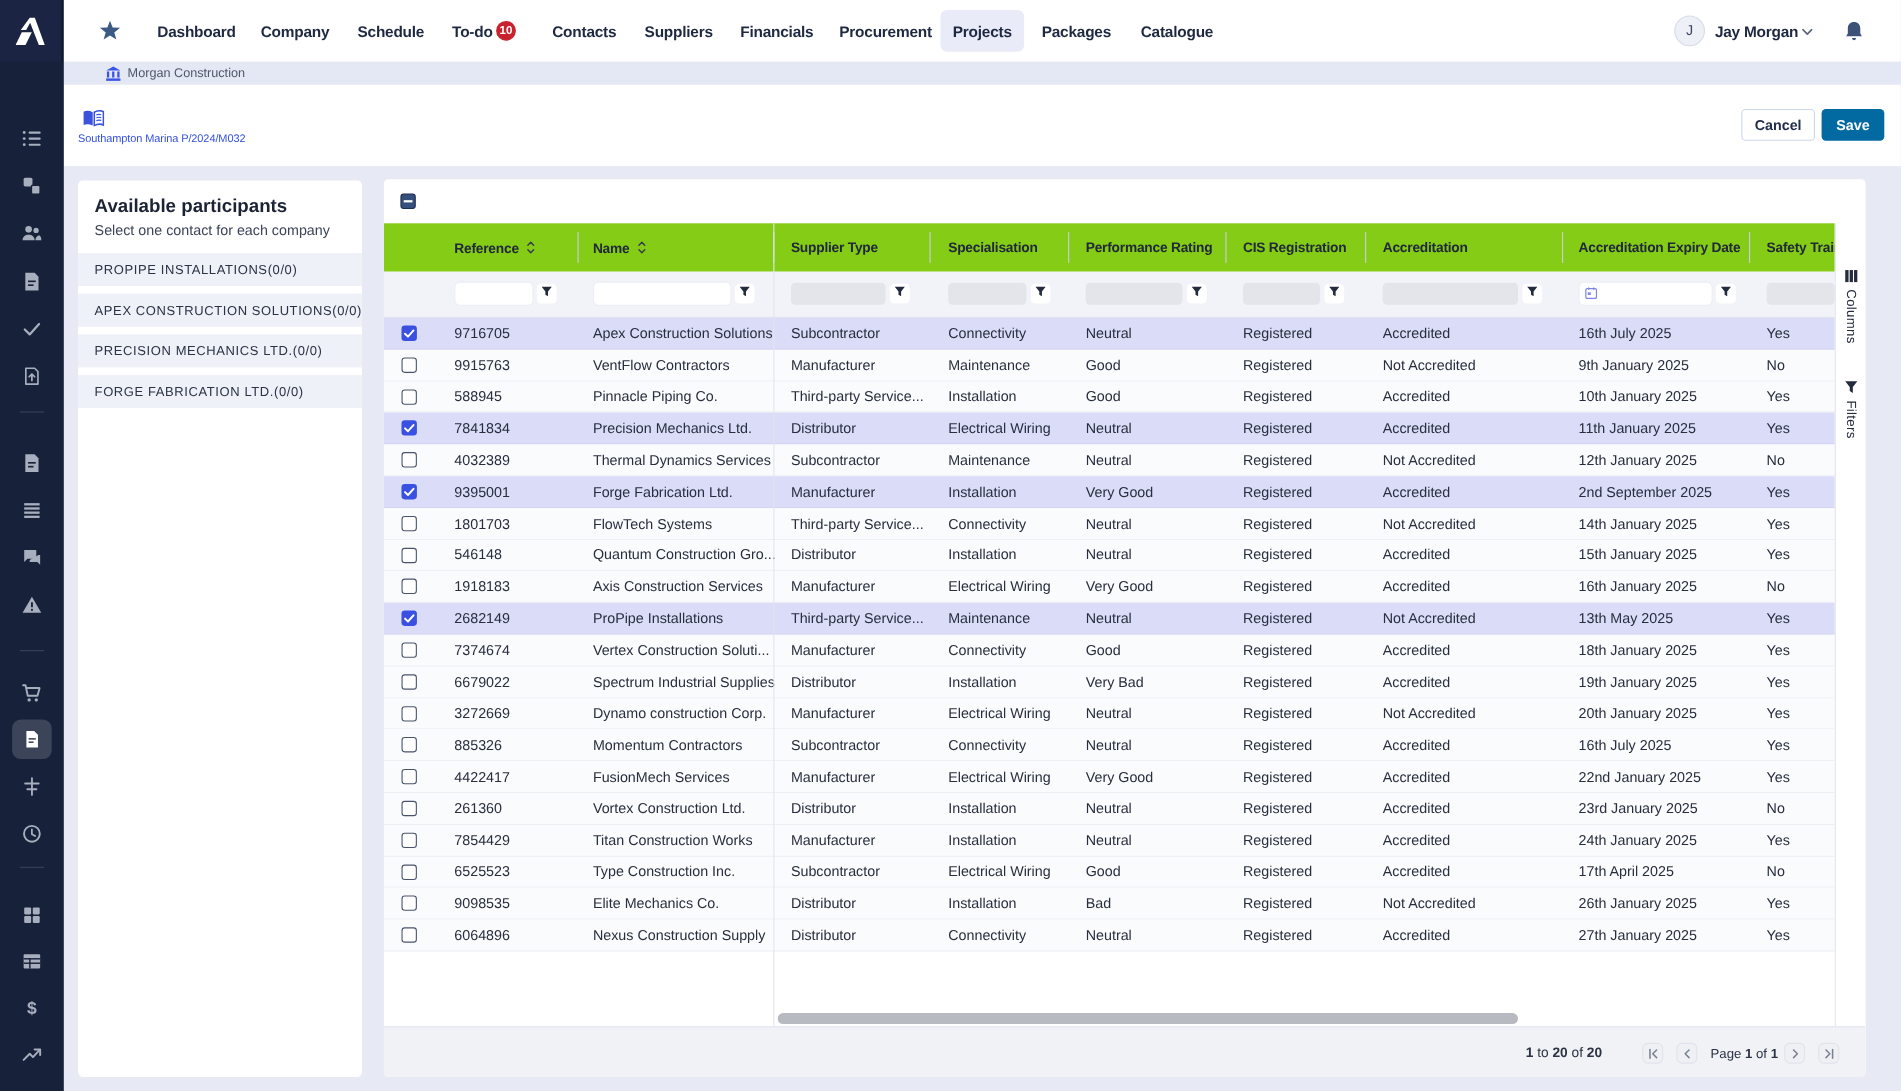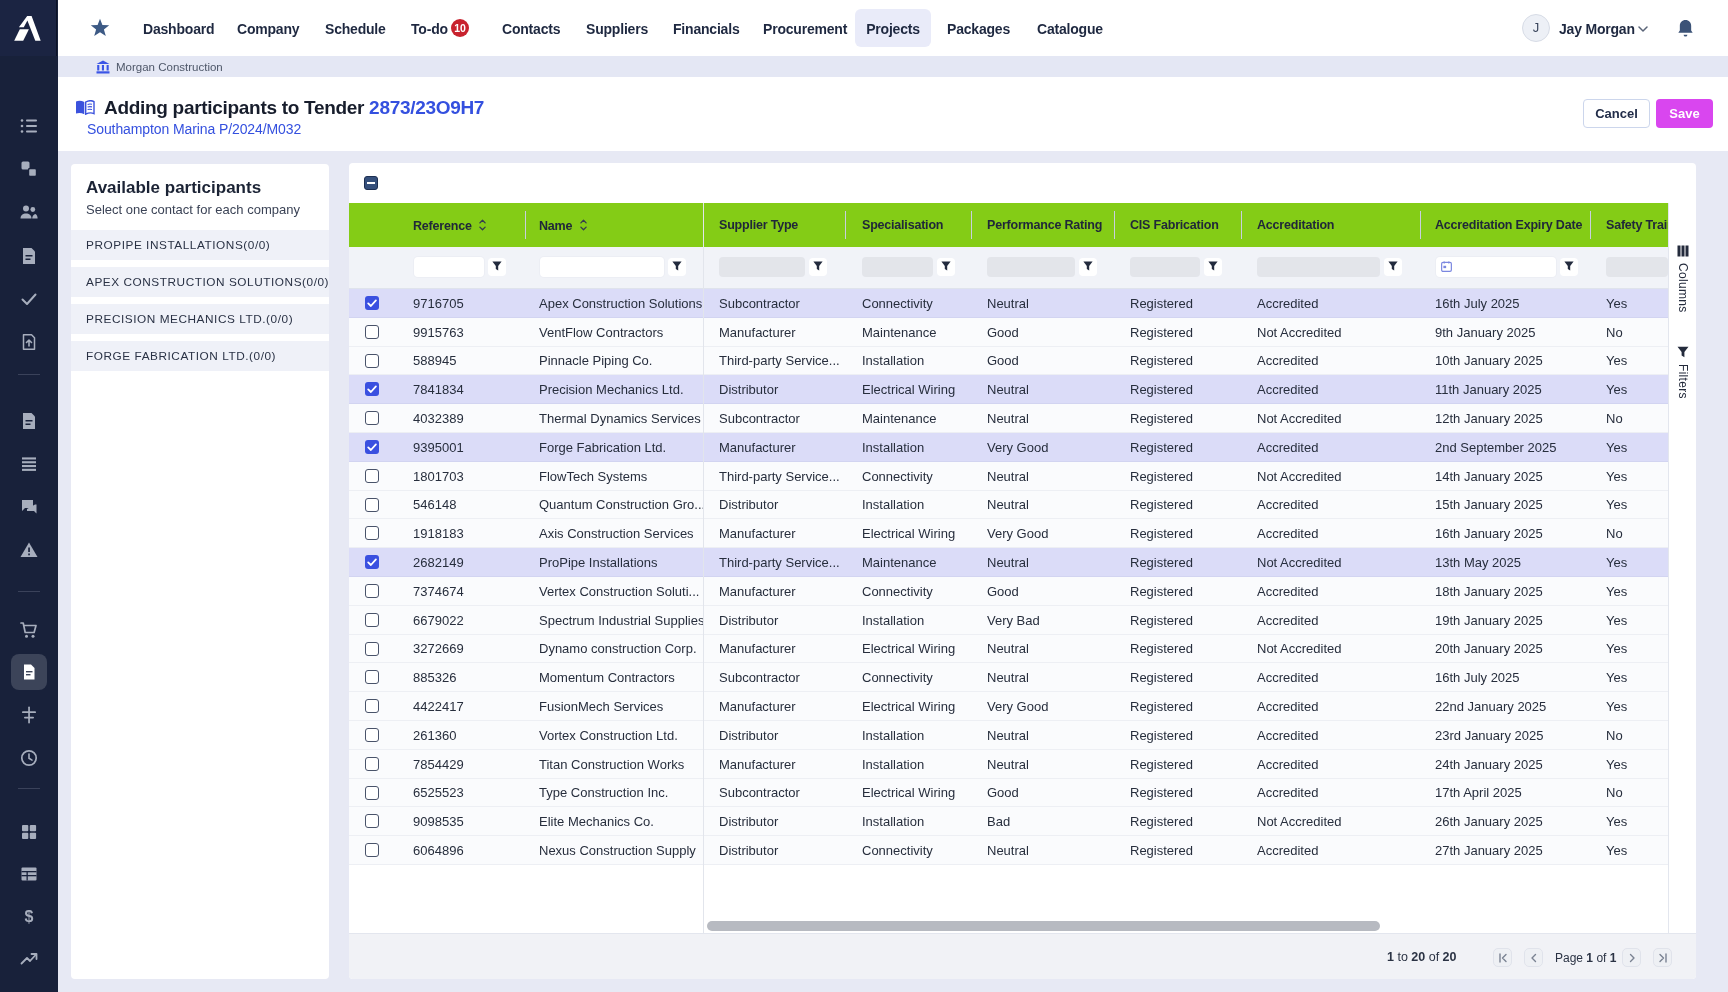--- a/index.html
+++ b/index.html
@@ -21,23 +21,23 @@
 #uname { position:absolute; left:1501px; top:21px; font-size:14px; font-weight:700; color:#1e2840; letter-spacing:-0.2px; }
 
 
 #crumb { position:absolute; left:58px; top:56px; width:1670px; height:21px; background:#e4e7f4; z-index:19; }
 #crumb span { position:absolute; left:58px; top:4.5px; font-size:11.5px; color:#4e5769; }
 
 
 #titlebar { position:absolute; left:58px; top:77px; width:1670px; height:74px; background:#fff; z-index:19; }
 #h1 { position:absolute; left:46px; top:20px; font-size:19px; font-weight:700; color:#171d2c; letter-spacing:-0.3px; }
 #h1 b { color:#3450df; }
-#sub { position:absolute; left:29px; top:44px; font-size:14px; color:#3450df; letter-spacing:-0.1px; }
+#sub { position:absolute; left:13px; top:44px; font-size:10px; color:#3450df; letter-spacing:-0.1px; }
 #btn-cancel { position:absolute; left:1525px; top:22px; width:67px; height:29px; background:#fff; border:1px solid #ccd6ec; border-radius:4px; font-size:13px; font-weight:700; color:#222d49; text-align:center; line-height:27px; }
-#btn-save { position:absolute; left:1598px; top:22px; width:57px; height:29px; background:#d946ef; border-radius:4px; font-size:13px; font-weight:700; color:#fff; text-align:center; line-height:29px; }
+#btn-save { position:absolute; left:1598px; top:22px; width:57px; height:29px; background:#0369a1; border-radius:4px; font-size:13px; font-weight:700; color:#fff; text-align:center; line-height:29px; }
 
 
 #leftcard { position:absolute; left:71px; top:164px; width:258px; height:815px; background:#fff; border-radius:4px; z-index:10; }
 #leftcard h2 { position:absolute; left:15px; top:14px; font-size:17px; font-weight:700; color:#1b2335; }
 #leftcard p { position:absolute; left:15px; top:38px; font-size:13px; color:#3b4356; }
 .comp { position:absolute; left:0; width:258px; height:30px; background:#eff1f8; font-size:11.8px; color:#2a3245; letter-spacing:0.55px; line-height:30px; padding-left:15px; white-space:nowrap; overflow:hidden; }
 
 
 #tcard { position:absolute; left:349px; top:163px; width:1347px; height:816px; background:#fff; border-radius:4px; z-index:10; overflow:hidden; }
 #selall { position:absolute; left:15px; top:13px; width:14px; height:14px; background:#35507c; border:1px solid #1d2f52; border-radius:3px; }
@@ -209,21 +209,20 @@
     </svg>
   <span>Morgan Construction</span>
 </div>
 
 <div id="titlebar">
   <svg viewBox="0 0 20 15" width="20" height="15" style="position:absolute;left:17px;top:23px">
     <path d="M1 1.6 C3.2 0.4 6.5 0.5 9.3 2 V14.2 C6.5 12.7 3.2 12.6 1 13.6 Z" fill="#3b52dd"></path>
     <path d="M19 1.6 C16.8 0.4 13.5 0.5 10.7 2 V14.2 C13.5 12.7 16.8 12.6 19 13.6 Z" fill="none" stroke="#3b52dd" stroke-width="1.4"></path>
     <path d="M12.6 4.4 c1.5-0.5 3-0.5 4.4-0.1 M12.6 7 c1.5-0.5 3-0.5 4.4-0.1 M12.6 9.6 c1.5-0.5 3-0.5 4.4-0.1" stroke="#3b52dd" stroke-width="1.1" fill="none"></path>
   </svg>
-  <div id="h1">Adding participants to Tender <b>2873/23O9H7</b></div>
   <div id="sub">Southampton Marina P/2024/M032</div>
   <div id="btn-cancel">Cancel</div>
   <div id="btn-save">Save</div>
 </div>
 
 <div id="leftcard">
   <h2>Available participants</h2>
   <p>Select one contact for each company</p>
   <div class="comp" style="top:66px">PROPIPE INSTALLATIONS(0/0)</div>
 <div class="comp" style="top:103px">APEX CONSTRUCTION SOLUTIONS(0/0)</div>
@@ -240,21 +239,21 @@
           <path d="M2 5.6 L5 2.6 L8 5.6" fill="none" stroke="#343c4e" stroke-width="1.5" stroke-linecap="round" stroke-linejoin="round"></path>
           <path d="M2 10.4 L5 13.4 L8 10.4" fill="none" stroke="#343c4e" stroke-width="1.5" stroke-linecap="round" stroke-linejoin="round"></path>
         </svg></span>
 <span class="hc" style="left:190px">Name&nbsp;&nbsp;<svg viewBox="0 0 10 16" width="9" height="14" style="vertical-align:-2px">
           <path d="M2 5.6 L5 2.6 L8 5.6" fill="none" stroke="#343c4e" stroke-width="1.5" stroke-linecap="round" stroke-linejoin="round"></path>
           <path d="M2 10.4 L5 13.4 L8 10.4" fill="none" stroke="#343c4e" stroke-width="1.5" stroke-linecap="round" stroke-linejoin="round"></path>
         </svg></span>
 <span class="hc" style="left:370px">Supplier Type</span>
 <span class="hc" style="left:513px">Specialisation</span>
 <span class="hc" style="left:638px">Performance Rating</span>
-<span class="hc" style="left:781px">CIS Fabrication</span>
+<span class="hc" style="left:781px">CIS Registration</span>
 <span class="hc" style="left:908px">Accreditation</span>
 <span class="hc" style="left:1086px">Accreditation Expiry Date</span>
 <span class="hc" style="left:1257px">Safety Trair</span>
 <span class="hsep" style="left:176px"></span>
 <span class="hsep" style="left:354px"></span>
 <span class="hsep" style="left:496px"></span>
 <span class="hsep" style="left:622px"></span>
 <span class="hsep" style="left:765px"></span>
 <span class="hsep" style="left:892px"></span>
 <span class="hsep" style="left:1071px"></span>

